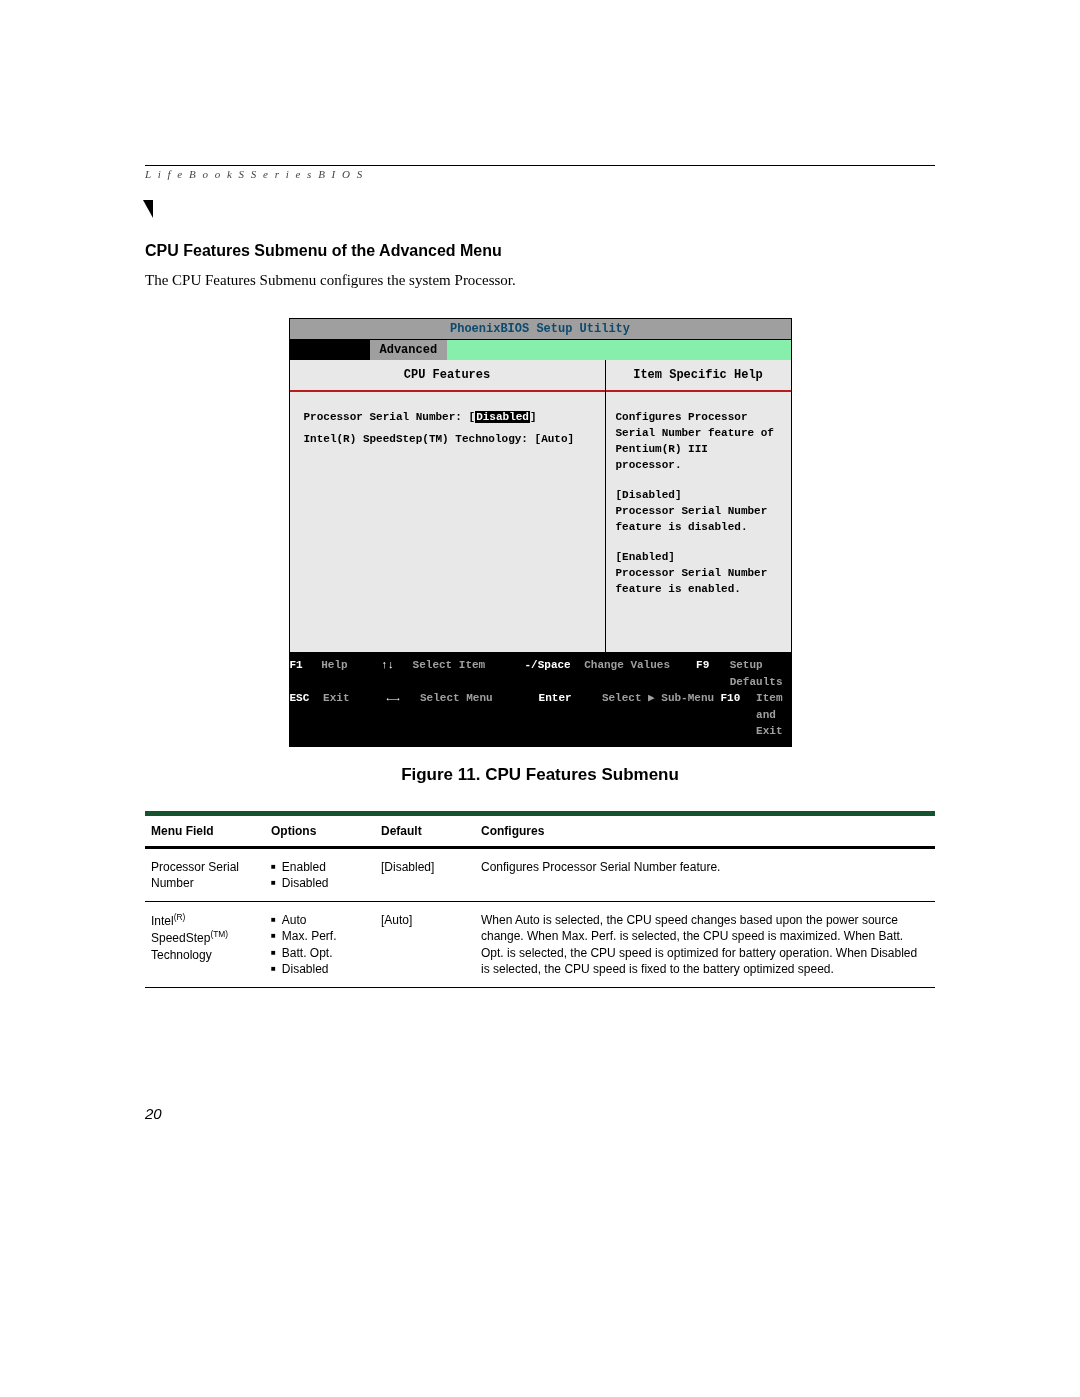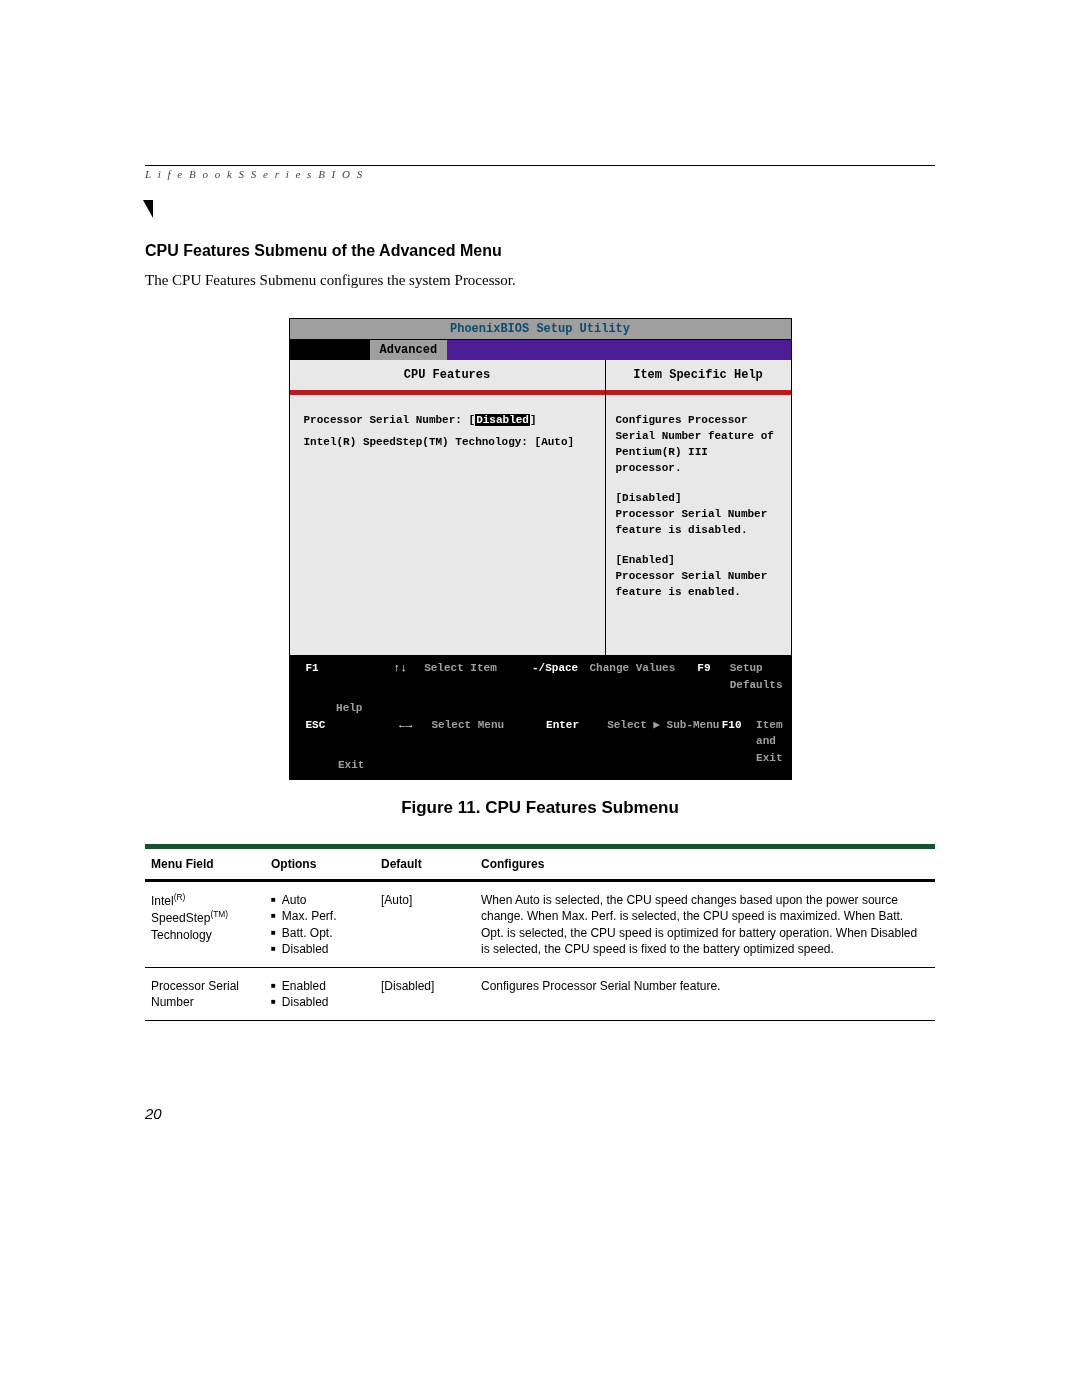--- a/index.html
+++ b/index.html
@@ -60,21 +60,21 @@
   }
   .bios-title {
     background: #a09f9f;
     color: #0c4a6e;
     text-align: center;
     padding: 3px 0;
     font-weight: bold;
     border-bottom: 1px solid #000;
   }
   .bios-tabs {
-    background: #4c1d95;
+    background: #86efac;
     height: 20px;
     display: flex;
     align-items: stretch;
   }
   .bios-tab-spacer { width: 80px; background:#000; }
   .bios-tab-active {
     background: #a09f9f;
     color: #000;
     padding: 2px 10px;
     font-weight: bold;
@@ -90,47 +90,47 @@
     flex: 1;
     border-right: 1px solid #000;
   }
   .bios-right {
     width: 185px;
   }
   .bios-panel-head {
     text-align: center;
     font-weight: bold;
     padding: 8px 4px;
-    border-bottom: 5px solid #b91c1c;
+    border-bottom: 2px solid #b91c1c;
   }
   .bios-panel-body {
     padding: 18px 10px;
     height: 260px;
     font-size: 11px;
     line-height: 1.45;
   }
   .bios-left .bios-panel-body { padding-left: 14px; padding-right: 6px; }
   .bios-row { margin-bottom: 6px; font-weight: bold; white-space: pre; }
   .bios-sel {
     background: #000;
     color: #fff;
     padding: 0 1px;
   }
   .bios-help-para { margin-bottom: 14px; font-weight: bold; }
 
   .bios-footer {
     background: #000;
     color: #a09f9f;
-    padding: 4px 8px 6px 16px;
+    padding: 4px 8px 6px 0;
     font-size: 11px;
     font-weight: bold;
   }
   .bios-footer-row { display: flex; gap: 0; line-height: 1.5; }
   .bf-key { color: #fff; width: 34px; }
-  .bf-label { width: 64px; margin-top: 40px; }
+  .bf-label { width: 64px; }
   .bf-keys2 { color: #fff; width: 64px; }
   .bf-label2 { width: 120px; }
   .bf-key3 { color: #fff; width: 36px; }
   .bf-label3 { flex: 1; }
 
   .figure-caption {
     text-align: center;
     font-family: Verdana, Arial, sans-serif;
     font-weight: bold;
     font-size: 17px;
@@ -245,40 +245,40 @@
     <thead>
       <tr>
         <th class="col-field">Menu Field</th>
         <th class="col-options">Options</th>
         <th class="col-default">Default</th>
         <th>Configures</th>
       </tr>
     </thead>
     <tbody>
       <tr>
+        <td>Processor Serial<br>Number</td>
+        <td>
+          <ul class="opt-list">
+            <li>Enabled</li>
+            <li>Disabled</li>
+          </ul>
+        </td>
+        <td>[Disabled]</td>
+        <td>Configures Processor Serial Number feature.</td>
+      </tr>
+      <tr>
         <td>Intel<sup>(R)</sup><br>SpeedStep<sup>(TM)</sup><br>Technology</td>
         <td>
           <ul class="opt-list">
             <li>Auto</li>
             <li>Max. Perf.</li>
             <li>Batt. Opt.</li>
             <li>Disabled</li>
           </ul>
         </td>
         <td>[Auto]</td>
         <td>When Auto is selected, the CPU speed changes based upon the power source change. When Max. Perf. is selected, the CPU speed is maximized. When Batt. Opt. is selected, the CPU speed is optimized for battery operation. When Disabled is selected, the CPU speed is fixed to the battery optimized speed.</td>
       </tr>
-      <tr>
-        <td>Processor Serial<br>Number</td>
-        <td>
-          <ul class="opt-list">
-            <li>Enabled</li>
-            <li>Disabled</li>
-          </ul>
-        </td>
-        <td>[Disabled]</td>
-        <td>Configures Processor Serial Number feature.</td>
-      </tr>
     </tbody>
   </table>
 
   <div class="page-number">20</div>
 </div>
 
 </body></html>

